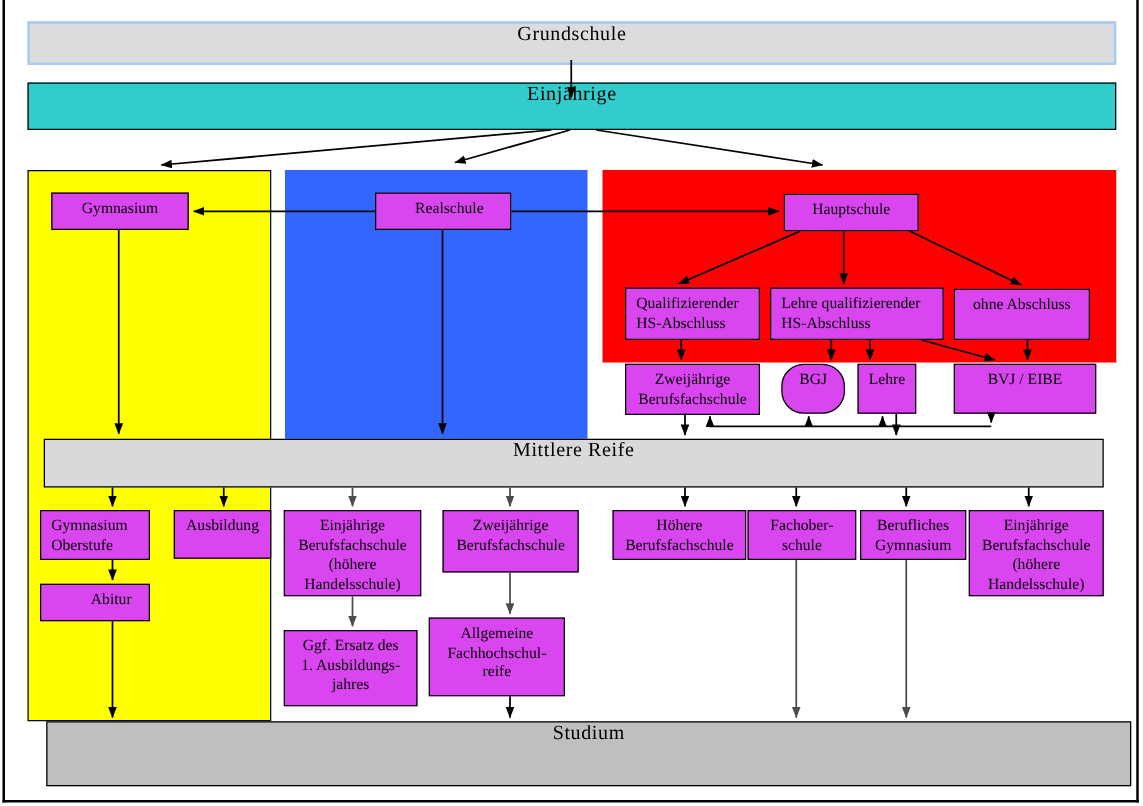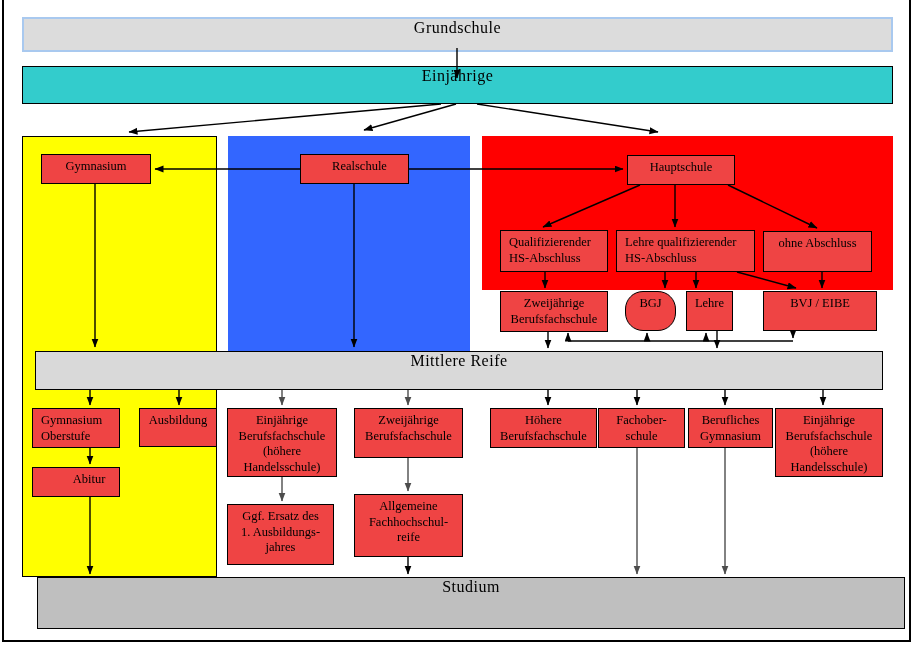--- a/index.html
+++ b/index.html
@@ -6,21 +6,21 @@
   #page{
     position:relative;width:914px;height:645px;background:#fff;overflow:hidden;
     font-family:"Liberation Serif","DejaVu Serif",serif;color:#000;
   }
   .block{position:absolute;box-sizing:border-box;}
   .bar{
     position:absolute;box-sizing:border-box;display:flex;justify-content:center;
     font-size:16px;letter-spacing:.5px;
   }
   .box{
-    position:absolute;box-sizing:border-box;background:#ef4444;border:1.6px solid #000;
+    position:absolute;box-sizing:border-box;background:#d946ef;border:1.6px solid #000;
     font-size:12.5px;line-height:15.5px;text-align:center;padding:4px 2px 0 2px;
     white-space:pre-line;
   }
   .box.left{text-align:left;padding-left:8px;}
   #edges{position:absolute;left:0;top:0;pointer-events:none;}
   .pborder{position:absolute;background:#000;}
 </style>
 </head>
 <body>
 
@@ -66,21 +66,21 @@
 
   <div class="box" style="left:227px;top:408px;width:110px;height:69px;">Einjährige
 Berufsfachschule
 (höhere
 Handelsschule)</div>
   <div class="box" style="left:354px;top:408px;width:109px;height:50px;">Zweijährige
 Berufsfachschule</div>
   <div class="box" style="left:227px;top:504px;width:107px;height:61px;">Ggf. Ersatz des
 1. Ausbildungs-
 jahres</div>
-  <div class="box" style="left:354px;top:494px;width:109px;height:63px;">Allgemeine
+  <div class="box" style="left:343px;top:494px;width:109px;height:63px;">Allgemeine
 Fachhochschul-
 reife</div>
 
   <div class="box" style="left:490px;top:408px;width:107px;height:40px;">Höhere
 Berufsfachschule</div>
   <div class="box" style="left:598px;top:408px;width:87px;height:40px;">Fachober-
 schule</div>
   <div class="box" style="left:688px;top:408px;width:85px;height:40px;">Berufliches
 Gymnasium</div>
   <div class="box" style="left:775px;top:408px;width:108px;height:69px;">Einjährige

